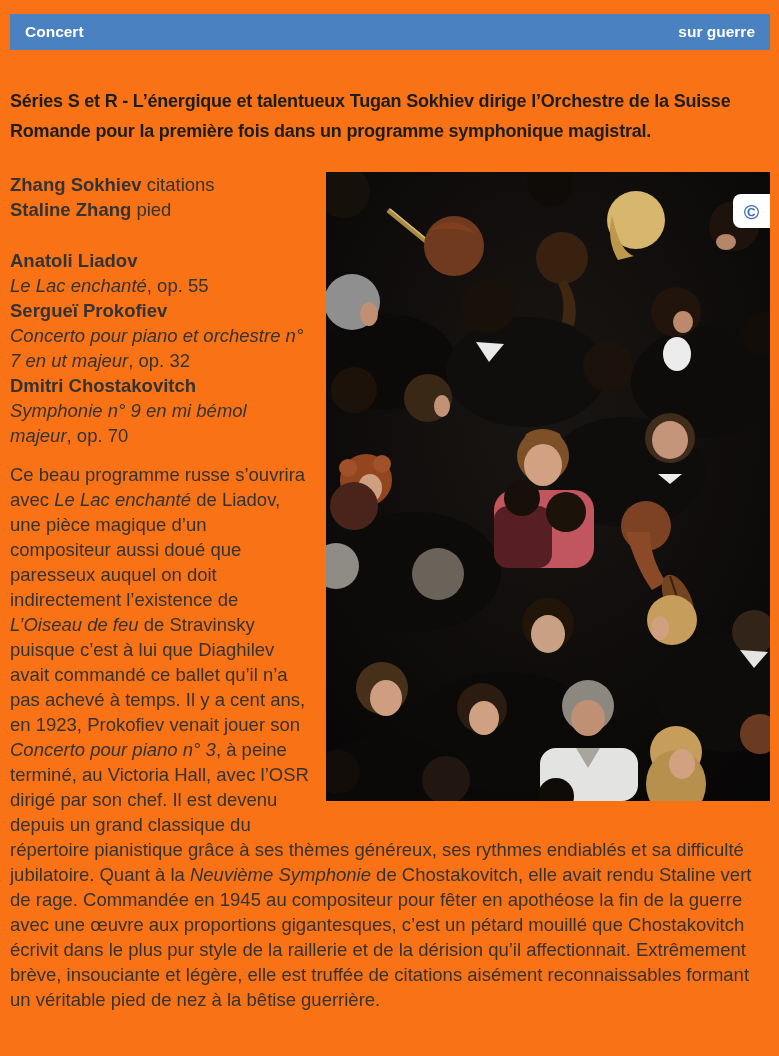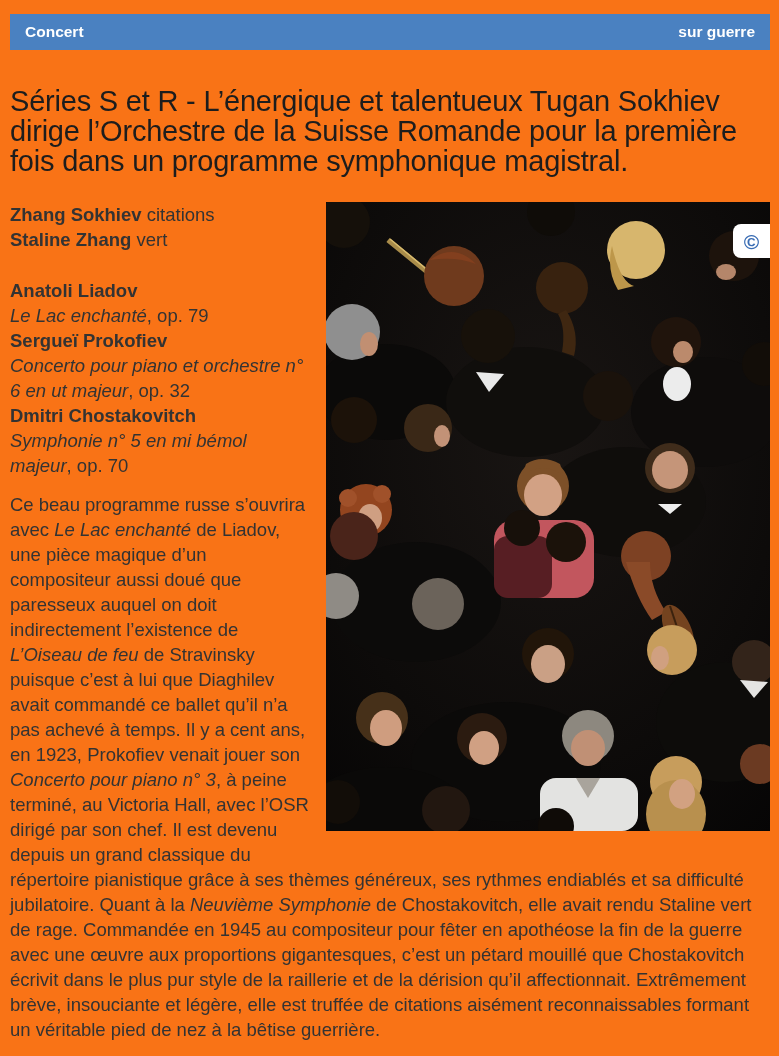--- a/index.html
+++ b/index.html
@@ -16,21 +16,21 @@
     font-family:"Liberation Sans","DejaVu Sans",sans-serif;
     color:var(--body-text);
   }
   .page{width:779px;height:1056px;padding:14px 9px 0 10px;background:#f97316;}
   .topbar{
     height:36px;background:var(--accent-bar);color:var(--bar-text);
     display:flex;align-items:center;justify-content:space-between;
     padding:0 15px;font-size:15.5px;font-weight:700;
   }
   h1.headline{
-    font-size:29px;line-height:30px;font-weight:400;
+    font-size:18px;line-height:30px;font-weight:700;
     color:var(--headline-text);letter-spacing:-0.2px;
     margin:36px 0 26px 0;padding-right:18px;
   }
   article{font-size:18.5px;line-height:25px;color:var(--body-text);}
   figure.photo{
     float:right;width:444px;height:629px;margin:0 0 26px 17px;
     position:relative;background:#0c0a09;
   }
   figure.photo svg{display:block;width:444px;height:629px;}
   .copyright-badge{
@@ -158,28 +158,28 @@
         <circle cx="230" cy="624" r="18" fill="#0f0b07"></circle>
         <circle cx="434" cy="562" r="20" fill="#6b3a22"></circle>
       </svg>
       <div class="copyright-badge">
         <span>©</span>
       </div>
     </figure>
 
     <p class="credits">
       <span class="bl"><b>Zhang Sokhiev</b><span> citations</span></span>
-      <span class="bl"><b>Staline Zhang</b><span> vert</span></span>
+      <span class="bl"><b>Staline Zhang</b><span> pied</span></span>
     </p>
 
     <p class="program">
       <b class="bl">Anatoli Liadov</b>
-      <span class="bl"><i>Le Lac enchanté</i><span>, op. 79</span></span>
+      <span class="bl"><i>Le Lac enchanté</i><span>, op. 55</span></span>
       <b class="bl">Sergueï Prokofiev</b>
-      <span class="bl"><i>Concerto pour piano et orchestre n° 6 en ut majeur</i><span>, op. 32</span></span>
+      <span class="bl"><i>Concerto pour piano et orchestre n° 7 en ut majeur</i><span>, op. 32</span></span>
       <b class="bl">Dmitri Chostakovitch</b>
-      <span class="bl"><i>Symphonie n° 5 en mi bémol majeur</i><span>, op. 70</span></span>
+      <span class="bl"><i>Symphonie n° 9 en mi bémol majeur</i><span>, op. 70</span></span>
     </p>
 
     <p class="description"><span>Ce beau programme russe s’ouvrira avec </span><i>Le Lac enchanté</i><span> de Liadov, une pièce magique d’un compositeur aussi doué que paresseux auquel on doit indirectement l’existence de </span><i>L’Oiseau de feu</i><span> de Stravinsky puisque c’est à lui que Diaghilev avait commandé ce ballet qu’il n’a pas achevé à temps. Il y a cent ans, en 1923, Prokofiev venait jouer son </span><i>Concerto pour piano n° 3</i><span>, à peine terminé, au Victoria Hall, avec l’OSR dirigé par son chef. Il est devenu depuis un grand classique du répertoire pianistique grâce à ses thèmes généreux, ses rythmes endiablés et sa difficulté jubilatoire. Quant à la </span><i>Neuvième Symphonie</i><span> de Chostakovitch, elle avait rendu Staline vert de rage. Commandée en 1945 au compositeur pour fêter en apothéose la fin de la guerre avec une œuvre aux proportions gigantesques, c’est un pétard mouillé que Chostakovitch écrivit dans le plus pur style de la raillerie et de la dérision qu’il affectionnait. Extrêmement brève, insouciante et légère, elle est truffée de citations aisément reconnaissables formant un véritable pied de nez à la bêtise guerrière.</span></p>
 
   </article>
 </div>
 
 </body></html>

